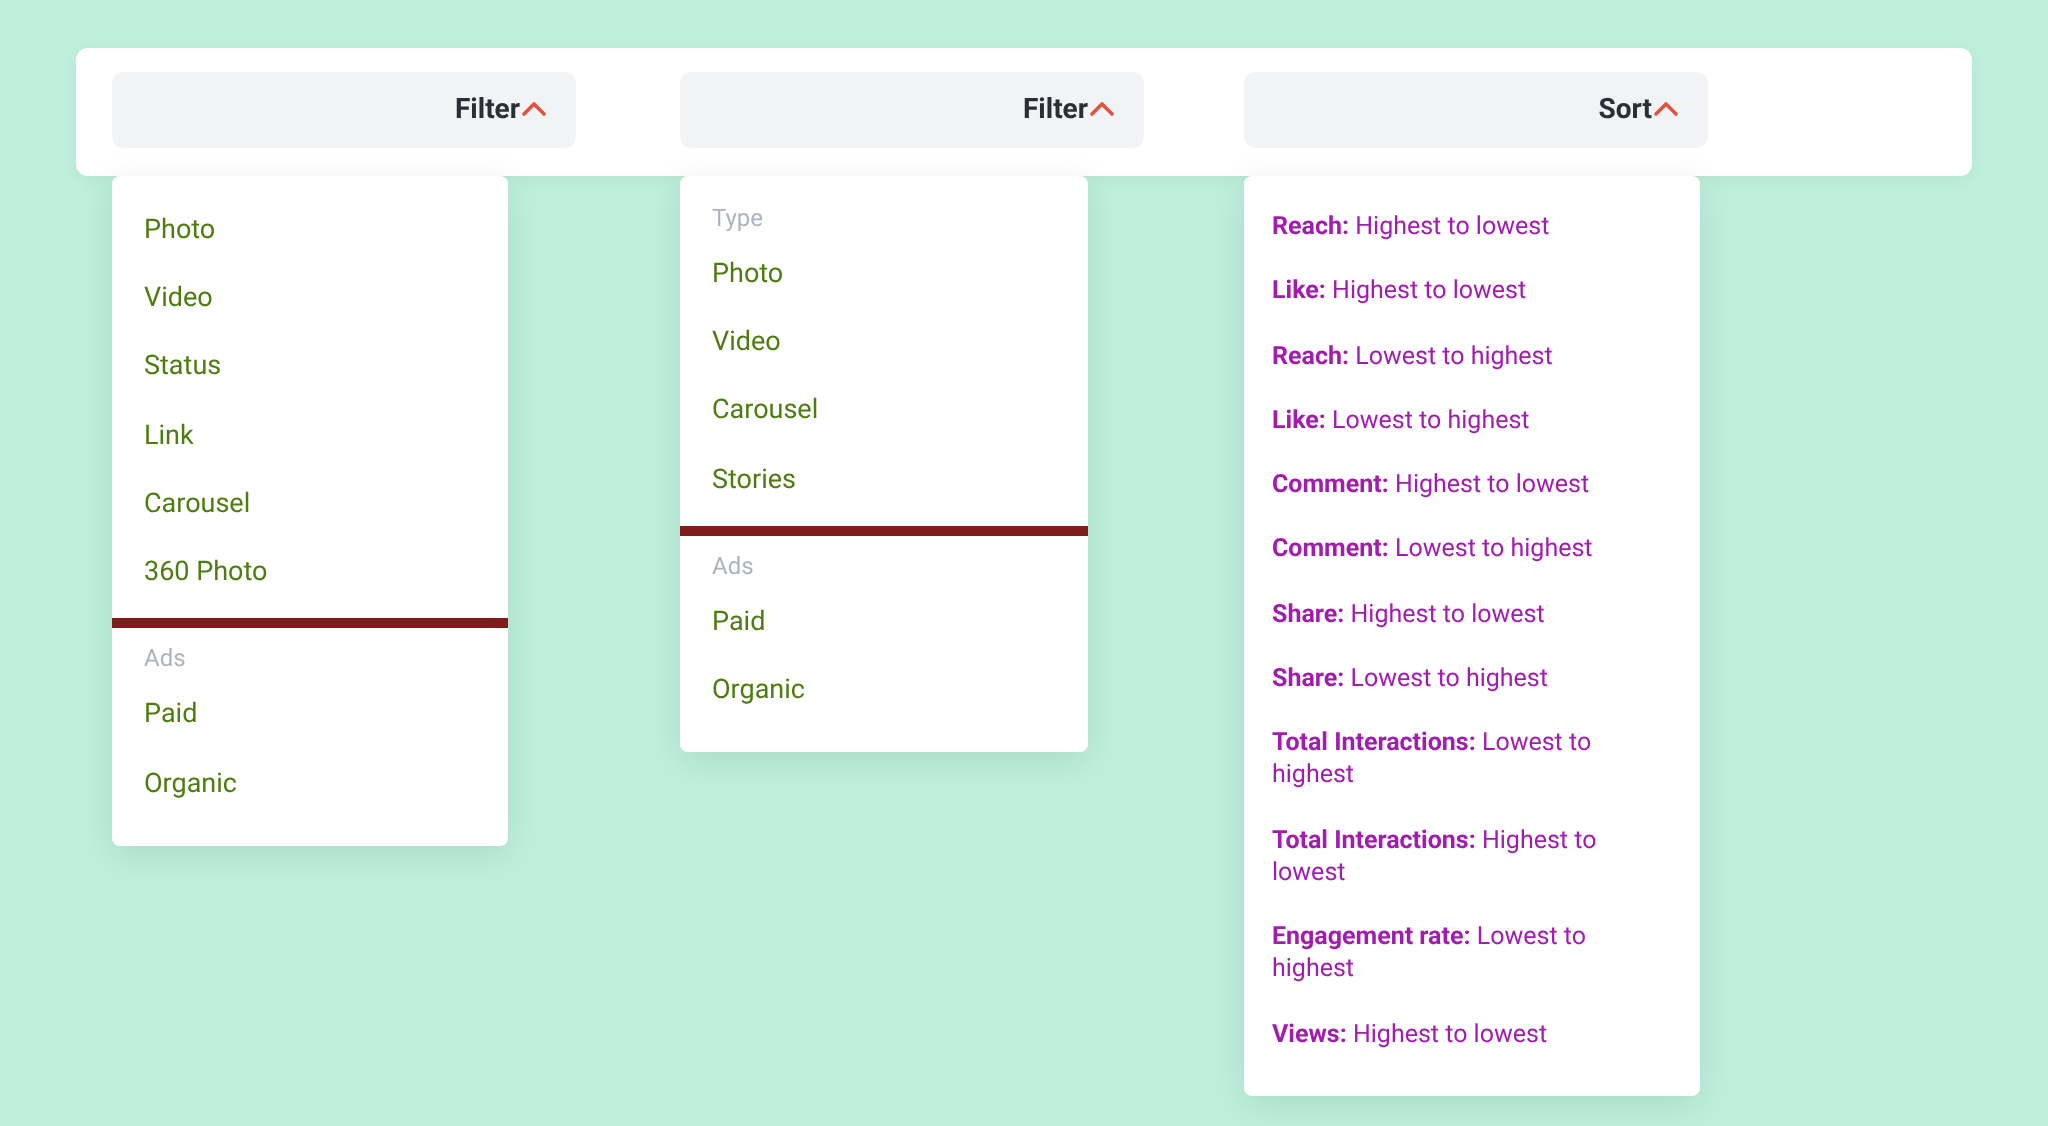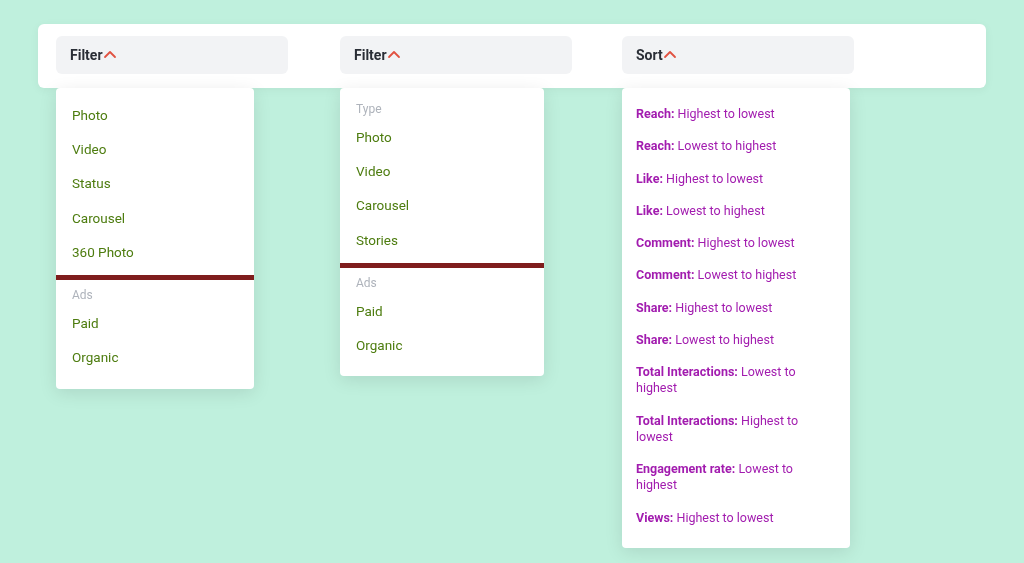--- a/index.html
+++ b/index.html
@@ -27,21 +27,21 @@
   .col1 { left: 56px; }
   .col2 { left: 340px; }
   .col3 { left: 622px; }
 
   .header-pill {
     height: 38px;
     background: #f2f3f5;
     border-radius: 6px;
     display: flex;
     align-items: center;
-    justify-content: flex-start;
+    justify-content: flex-end;
     padding: 0 14px;
     margin-top: 12px;
     cursor: pointer;
   }
   .header-label {
     font-size: 14px;
     font-weight: 700;
     color: #2a2e36;
   }
   .chevron {
@@ -102,20 +102,21 @@
     <span class="chevron">
       <svg width="14" height="10" viewBox="0 0 14 10">
           <polyline points="2,7 7,2 12,7" fill="none" stroke="#e15241" stroke-width="1.8" stroke-linecap="round" stroke-linejoin="round"></polyline>
         </svg>
     </span>
   </div>
   <div class="dropdown">
     <div class="item">Photo</div>
     <div class="item">Video</div>
     <div class="item">Status</div>
+    <div class="item">Link</div>
     <div class="item">Carousel</div>
     <div class="item">360 Photo</div>
     <div class="group-label">Ads</div>
     <div class="item">Paid</div>
     <div class="item">Organic</div>
   </div>
 </div>
 
 <div class="column col2">
   <div class="header-pill">
@@ -142,22 +143,22 @@
   <div class="header-pill">
     <span class="header-label">Sort</span>
     <span class="chevron">
       <svg width="14" height="10" viewBox="0 0 14 10">
           <polyline points="2,7 7,2 12,7" fill="none" stroke="#e15241" stroke-width="1.8" stroke-linecap="round" stroke-linejoin="round"></polyline>
         </svg>
     </span>
   </div>
   <div class="dropdown wider">
     <div class="sort-item"><span class="metric">Reach</span><span class="metric">:</span> <span class="dir">Highest to lowest</span></div>
+    <div class="sort-item"><span class="metric">Like</span><span class="metric">:</span> <span class="dir">Highest to lowest</span></div>
     <div class="sort-item"><span class="metric">Reach</span><span class="metric">:</span> <span class="dir">Lowest to highest</span></div>
-    <div class="sort-item"><span class="metric">Like</span><span class="metric">:</span> <span class="dir">Highest to lowest</span></div>
     <div class="sort-item"><span class="metric">Like</span><span class="metric">:</span> <span class="dir">Lowest to highest</span></div>
     <div class="sort-item"><span class="metric">Comment</span><span class="metric">:</span> <span class="dir">Highest to lowest</span></div>
     <div class="sort-item"><span class="metric">Comment</span><span class="metric">:</span> <span class="dir">Lowest to highest</span></div>
     <div class="sort-item"><span class="metric">Share</span><span class="metric">:</span> <span class="dir">Highest to lowest</span></div>
     <div class="sort-item"><span class="metric">Share</span><span class="metric">:</span> <span class="dir">Lowest to highest</span></div>
     <div class="sort-item"><span class="metric">Total Interactions</span><span class="metric">:</span> <span class="dir">Lowest to highest</span></div>
     <div class="sort-item"><span class="metric">Total Interactions</span><span class="metric">:</span> <span class="dir">Highest to lowest</span></div>
     <div class="sort-item"><span class="metric">Engagement rate</span><span class="metric">:</span> <span class="dir">Lowest to highest</span></div>
     <div class="sort-item"><span class="metric">Views</span><span class="metric">:</span> <span class="dir">Highest to lowest</span></div>
 

